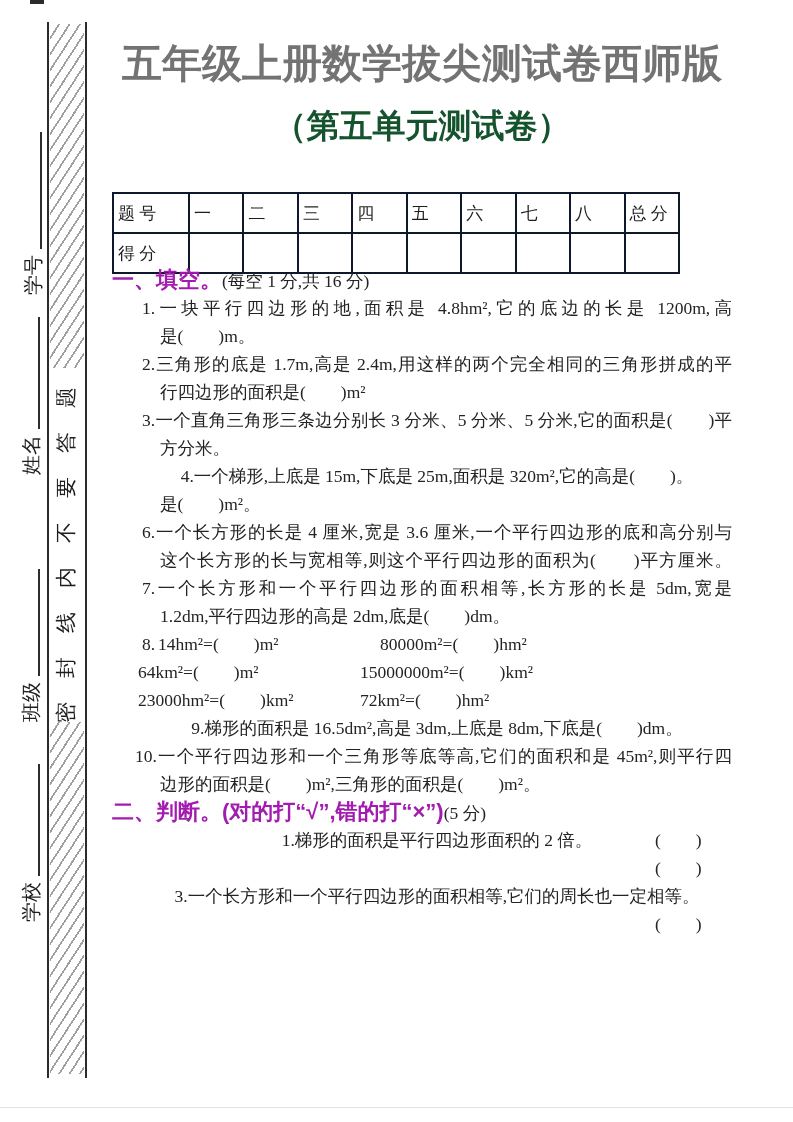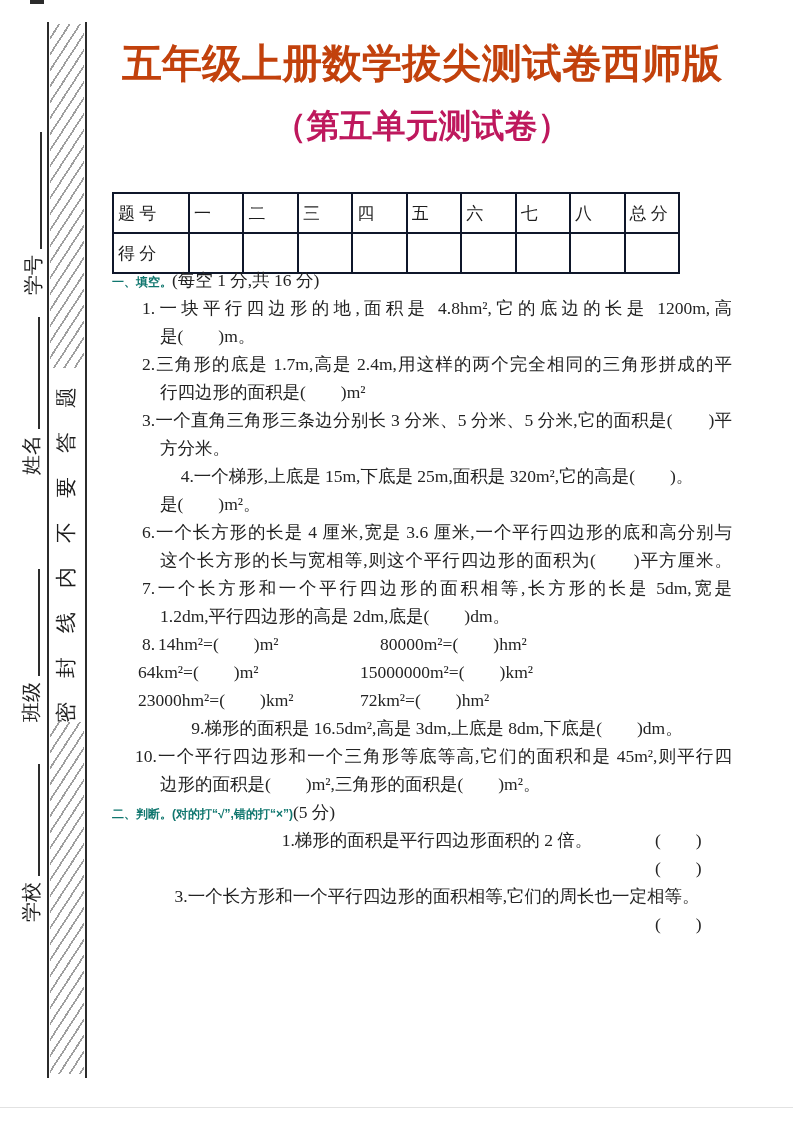--- a/index.html
+++ b/index.html
@@ -25,38 +25,38 @@
   .lbl-name{left:15px;top:475px;width:158px;}
   .lbl-class{left:15px;top:722px;width:153px;}
   .lbl-school{left:15px;top:922px;width:158px;}
   .corner-tick{position:absolute;left:30px;top:0;width:14px;height:4px;background:#2b2b2b;}
   .scan-edge{position:absolute;left:0;top:1107px;width:793px;height:1px;background:#e2e2e2;}
 
   
   .main{position:absolute;left:112px;top:0;width:620px;}
   .exam-title{position:absolute;top:36px;left:0;width:620px;text-align:center;
               font-family:"Liberation Sans","DejaVu Sans",sans-serif;font-weight:bold;
-              font-size:40px;color:#c2410c;white-space:nowrap;}
+              font-size:40px;color:#737373;white-space:nowrap;}
   .exam-subtitle{position:absolute;top:104px;left:0;width:620px;text-align:center;
               font-family:"Liberation Sans","DejaVu Sans",sans-serif;font-weight:bold;
-              font-size:33px;color:#be185d;white-space:nowrap;}
+              font-size:33px;color:#14532d;white-space:nowrap;}
 
   table.score{position:absolute;top:192px;left:0;width:568px;border-collapse:collapse;table-layout:fixed;}
   table.score td{border:2px solid #0f172a;height:30px;text-align:left;font-size:17px;
                  padding:4px;color:#1d1d1d;}
   table.score td.first{width:66px;}
 
   .content{position:absolute;left:0;top:266px;width:620px;font-size:17.5px;line-height:28px;}
   .ln{height:28px;white-space:nowrap;}
   .ia{padding-left:30px;text-align:center;}
   .ia10{padding-left:23px;}
   .ib{padding-left:48px;}
   .j{white-space:normal;text-align:justify;text-align-last:justify;}
   .hd{font-family:"Liberation Sans","DejaVu Sans",sans-serif;font-weight:bold;
-      font-size:12px;color:#0f766e;}
+      font-size:22px;color:#a21caf;}
   .row8{display:flex;height:28px;white-space:nowrap;}
   .row8 .n8{margin-left:30px;width:16px;}
   .row8 .c1{width:222px;}
   .row8.sub .c1{margin-left:26px;}
   .judge-line{position:relative;}
   .ans{position:absolute;left:543px;top:0;white-space:nowrap;}
   .ans-only{position:relative;height:28px;}
 </style>
 </head>
 <body>

